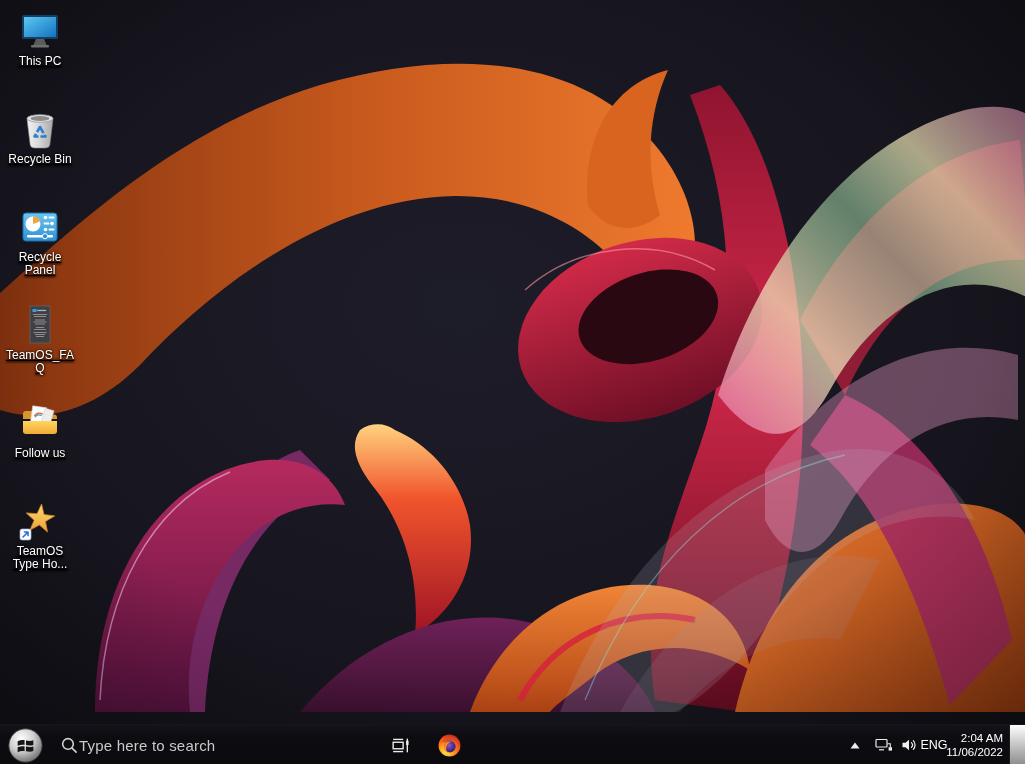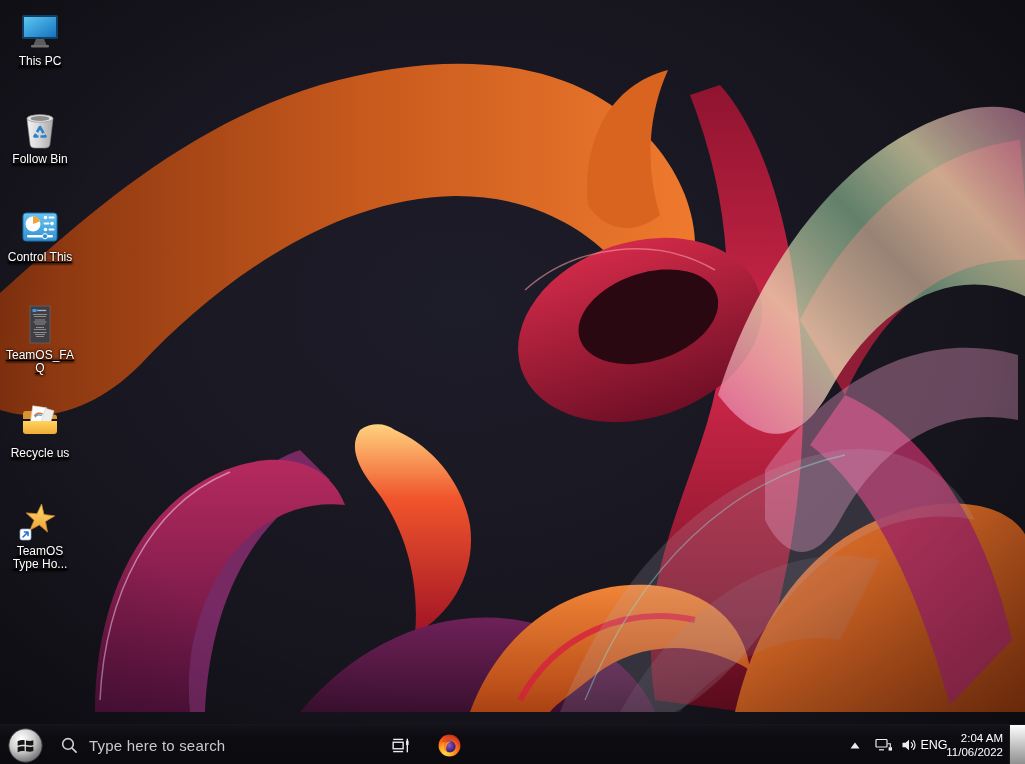--- a/index.html
+++ b/index.html
@@ -12,21 +12,21 @@
     padding-top:4px;box-sizing:border-box;cursor:default;text-decoration:underline;}
   .desktop-icon .art{width:44px;height:44px;flex:0 0 auto;}
   .desktop-icon .lbl{margin-top:2px;font-size:12px;line-height:13px;color:#fff;text-align:center;
     text-shadow:0 1px 2px #000,0 0 3px #000;max-width:74px;word-wrap:break-word;}
   
   .taskbar{position:absolute;left:0;bottom:0;width:1025px;height:40px;z-index:5;
     background:linear-gradient(180deg,#15131a 0%,#0d0c11 30%,#0b0a0f 100%);
     border-top:1px solid rgba(255,255,255,.05);box-sizing:border-box;}
   .tb{position:absolute;top:0;height:40px;display:flex;align-items:center;justify-content:center;}
   .start{left:3px;width:44px;}
-  .searchbox{left:60px;width:300px;justify-content:flex-start;gap:10px;}
+  .searchbox{left:60px;width:300px;justify-content:flex-start;}
   .searchbox .ph{font-size:15px;color:#c9c9c9;letter-spacing:.2px;}
   .tvbtn{left:383px;width:34px;}
   .ffbtn{left:430px;width:38px;}
   .tray-caret{right:158px;width:24px;}
   .tray-net{right:128px;width:26px;}
   .tray-vol{right:104px;width:24px;}
   .tray-lang{right:76px;width:30px;font-size:12.5px;color:#fff;justify-content:center;}
   .tray-clock{right:22px;width:66px;flex-direction:column;align-items:flex-end;justify-content:center;
     color:#fff;font-size:11.5px;line-height:14px;text-align:right;}
   .show-desktop{right:0;width:16px;height:40px;
@@ -166,21 +166,21 @@
           <stop offset="0%" stop-color="#f2f2f2"></stop>
               <stop offset="45%" stop-color="#d8d8d8"></stop>
           <stop offset="100%" stop-color="#a8a8a8"></stop>
         </linearGradient>
           </defs>
         <path d="M9 12 C13 15 31 15 35 12 L31.8 38 C31.5 40 29.5 41 27 41 H17 C14.5 41 12.5 40 12.2 38 Z" fill="url(#binG)" stroke="#8a8a8a" stroke-width=".6"></path>
         <ellipse cx="22" cy="11.5" rx="13" ry="3.8" fill="#e4e4e4" stroke="#9a9a9a" stroke-width=".8"></ellipse>
         <ellipse cx="22" cy="11.5" rx="9.5" ry="2.4" fill="#8c8c8c"></ellipse>
         <path d="M22 20 l5.5 9.5 h-11 Z" fill="none" stroke="#2f7fd0" stroke-width="2.6" stroke-linejoin="round" stroke-dasharray="7 2"></path>
       </svg>
-      <span class="lbl">Follow Bin</span>
+      <span class="lbl">Recycle Bin</span>
     </div>
 
     <div class="desktop-icon">
       <svg class="art" viewBox="0 0 44 44">
         <defs>
             <linearGradient id="cpG" x1="0" y1="0" x2="0" y2="1">
           <stop offset="0%" stop-color="#6cc6f0"></stop>
               <stop offset="100%" stop-color="#2f8fd2"></stop>
         </linearGradient>
           </defs>
@@ -189,21 +189,21 @@
         <path d="M15 19 L15 11.5 A7.5 7.5 0 0 1 22 16.5 Z" fill="#f2a33c"></path>
         <circle cx="27.5" cy="12.5" r="1.8" fill="#fff"></circle>
           <rect x="30.5" y="11.6" width="6" height="2" rx="1" fill="#fff"></rect>
         <rect x="25.5" y="17.6" width="6" height="2" rx="1" fill="#fff"></rect>
           <circle cx="34" cy="18.6" r="1.8" fill="#fff"></circle>
         <circle cx="27.5" cy="24.5" r="1.8" fill="#fff"></circle>
           <rect x="30.5" y="23.6" width="6" height="2" rx="1" fill="#fff"></rect>
         <rect x="9" y="30" width="26" height="2.4" rx="1.2" fill="#fff"></rect>
         <circle cx="27" cy="31.2" r="2.6" fill="#2f8fd2" stroke="#fff"></circle>
       </svg>
-      <span class="lbl">Control This</span>
+      <span class="lbl">Recycle Panel</span>
     </div>
 
     <div class="desktop-icon">
       <svg class="art" viewBox="0 0 44 44">
         <rect x="12" y="3" width="20" height="37" fill="#404044" stroke="#63636a" stroke-width=".8"></rect>
         <rect x="14.5" y="6" width="4" height="3" fill="#3f98e0"></rect>
         <rect x="19.2" y="6.8" width="9" height="1.3" fill="#9fb8d0"></rect>
         <rect x="15" y="11" width="14" height="1" fill="#8e8e92"></rect>
         <rect x="16" y="13" width="12" height="1" fill="#8e8e92"></rect>
         <rect x="17" y="16.5" width="10" height="1" fill="#8e8e92"></rect>
@@ -231,21 +231,21 @@
         <g transform="rotate(8 22 18)">
           <rect x="13" y="6" width="14" height="19" fill="#fbfbfb" stroke="#d2d2d2" stroke-width=".6"></rect>
           <path d="M16 16 a5.5 5.5 0 0 1 8 -3" fill="none" stroke="#e06a2a" stroke-width="1.4"></path>
           <path d="M17 17 a4 4 0 0 1 6 -2.4" fill="none" stroke="#3f98d8" stroke-width="1.2"></path>
         </g>
         <g transform="rotate(16 29 16)">
           <rect x="25" y="8" width="9" height="16" fill="#ededed" stroke="#cccccc" stroke-width=".5"></rect>
         </g>
         <path d="M5 20 h34 v10 q0 3 -3 3 H8 q-3 0 -3 -3 Z" fill="url(#fG2)"></path>
       </svg>
-      <span class="lbl">Recycle us</span>
+      <span class="lbl">Follow us</span>
     </div>
 
     <div class="desktop-icon">
       <svg class="art" viewBox="0 0 44 44">
         <defs>
             <linearGradient id="stG" x1="0" y1="0" x2="0" y2="1">
           <stop offset="0%" stop-color="#ffd96e"></stop>
               <stop offset="100%" stop-color="#eda43b"></stop>
         </linearGradient>
           </defs>

